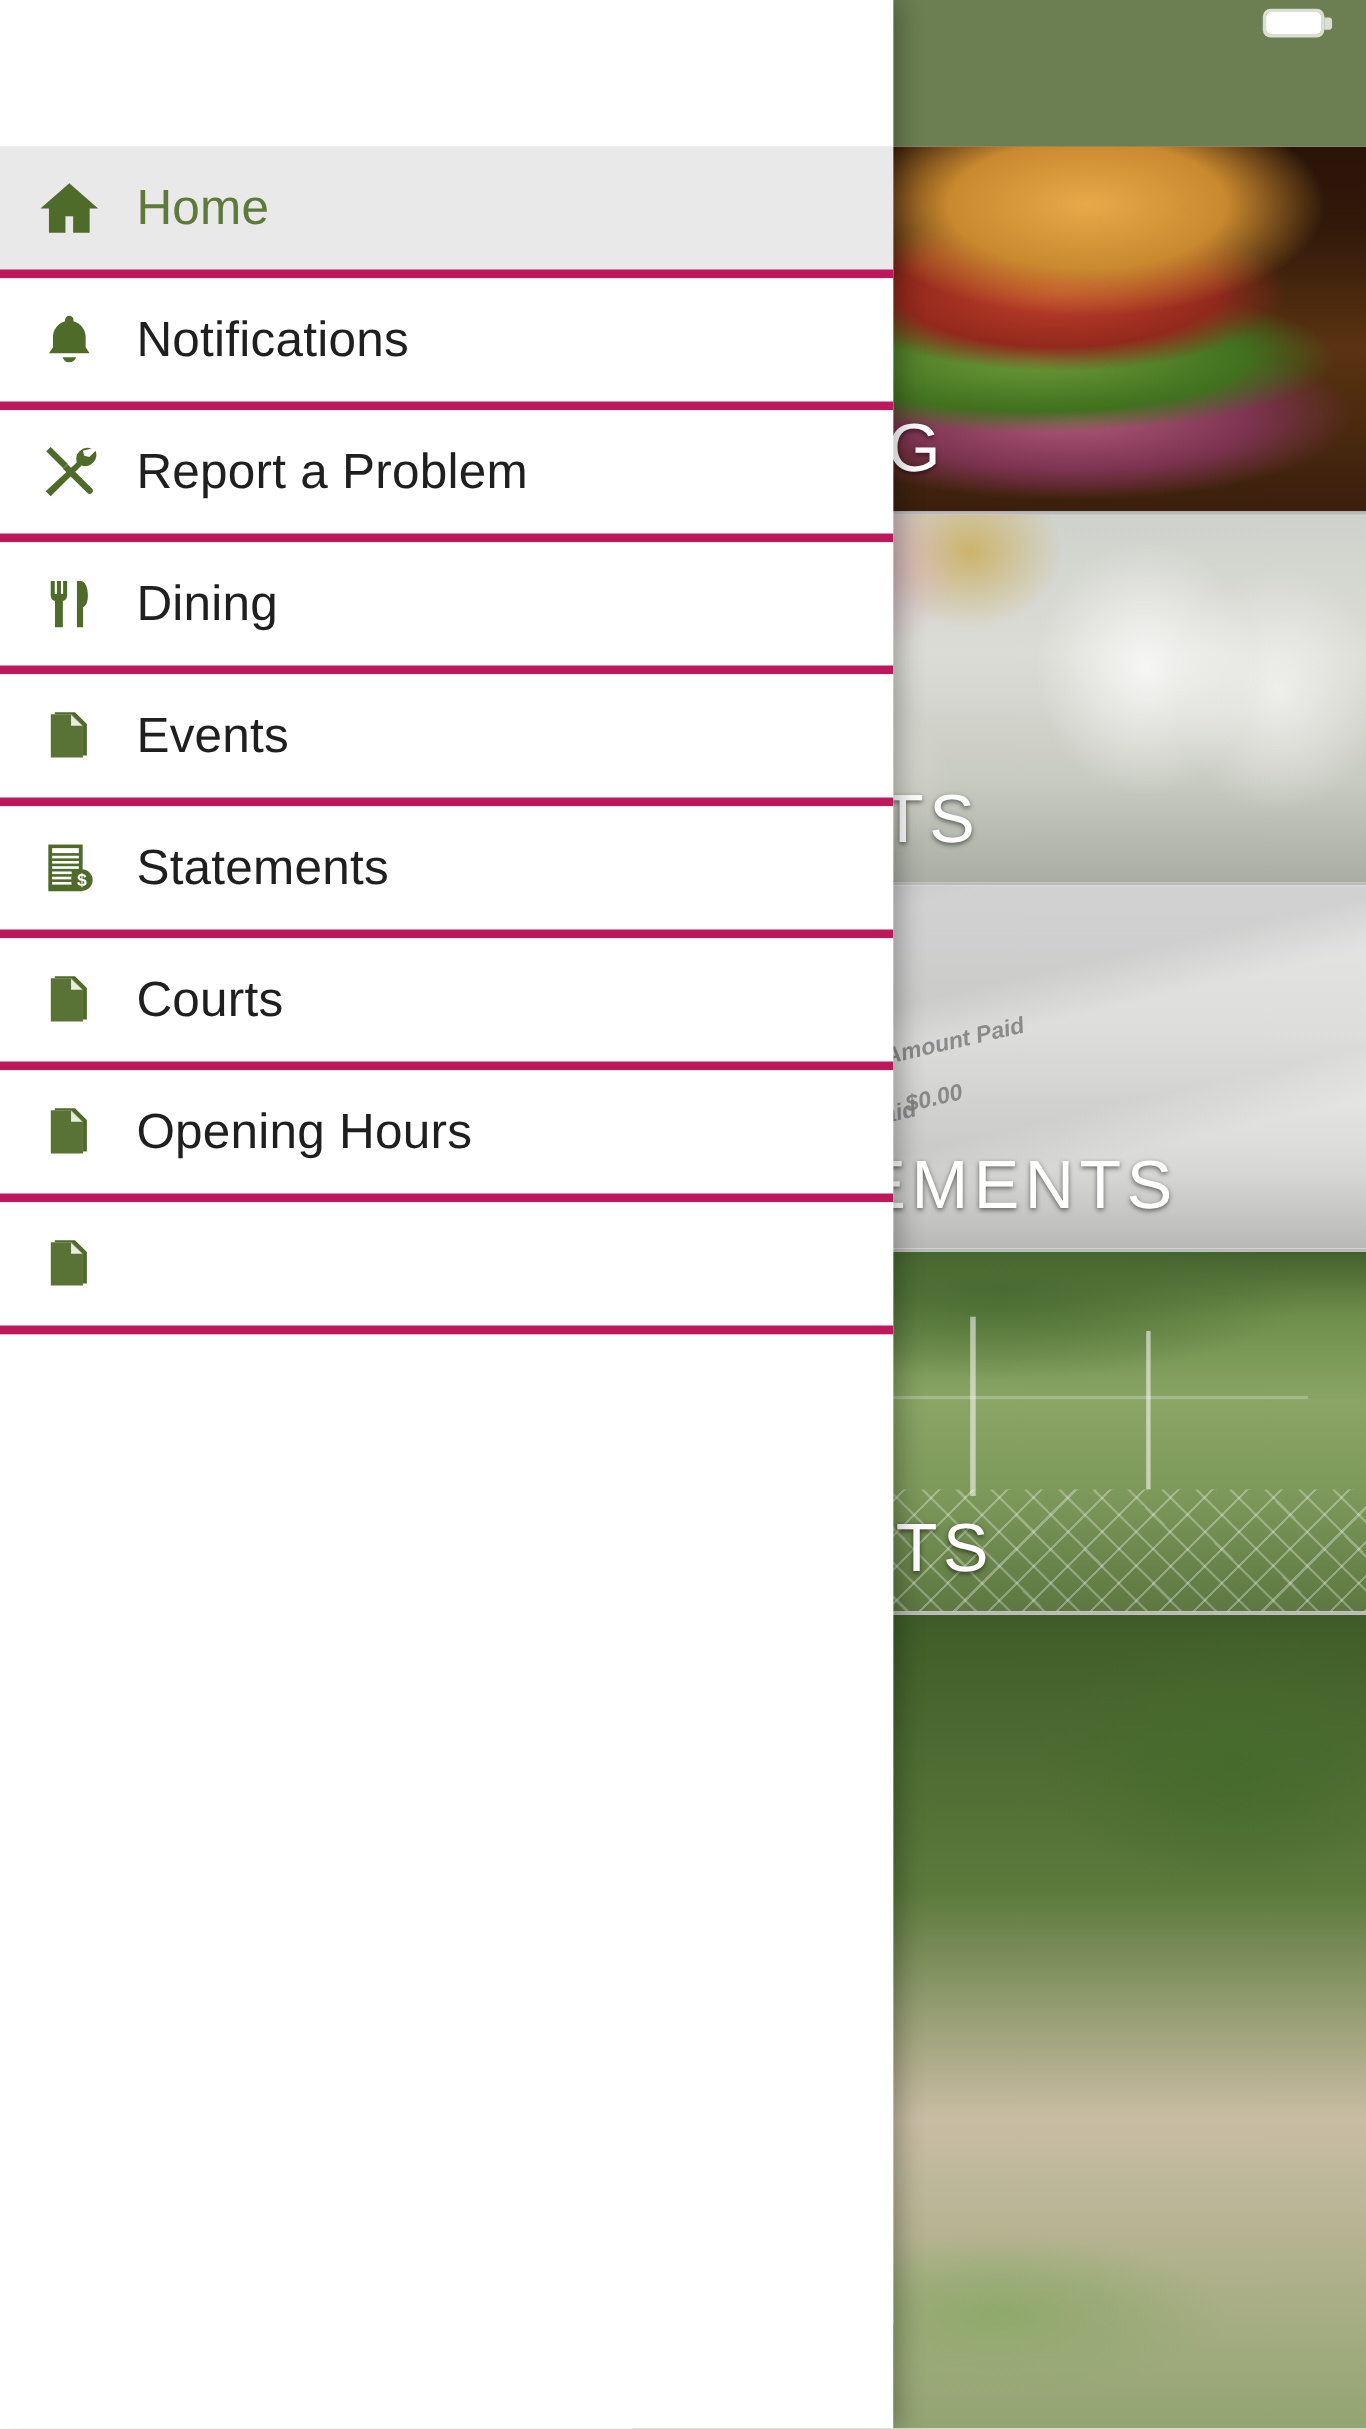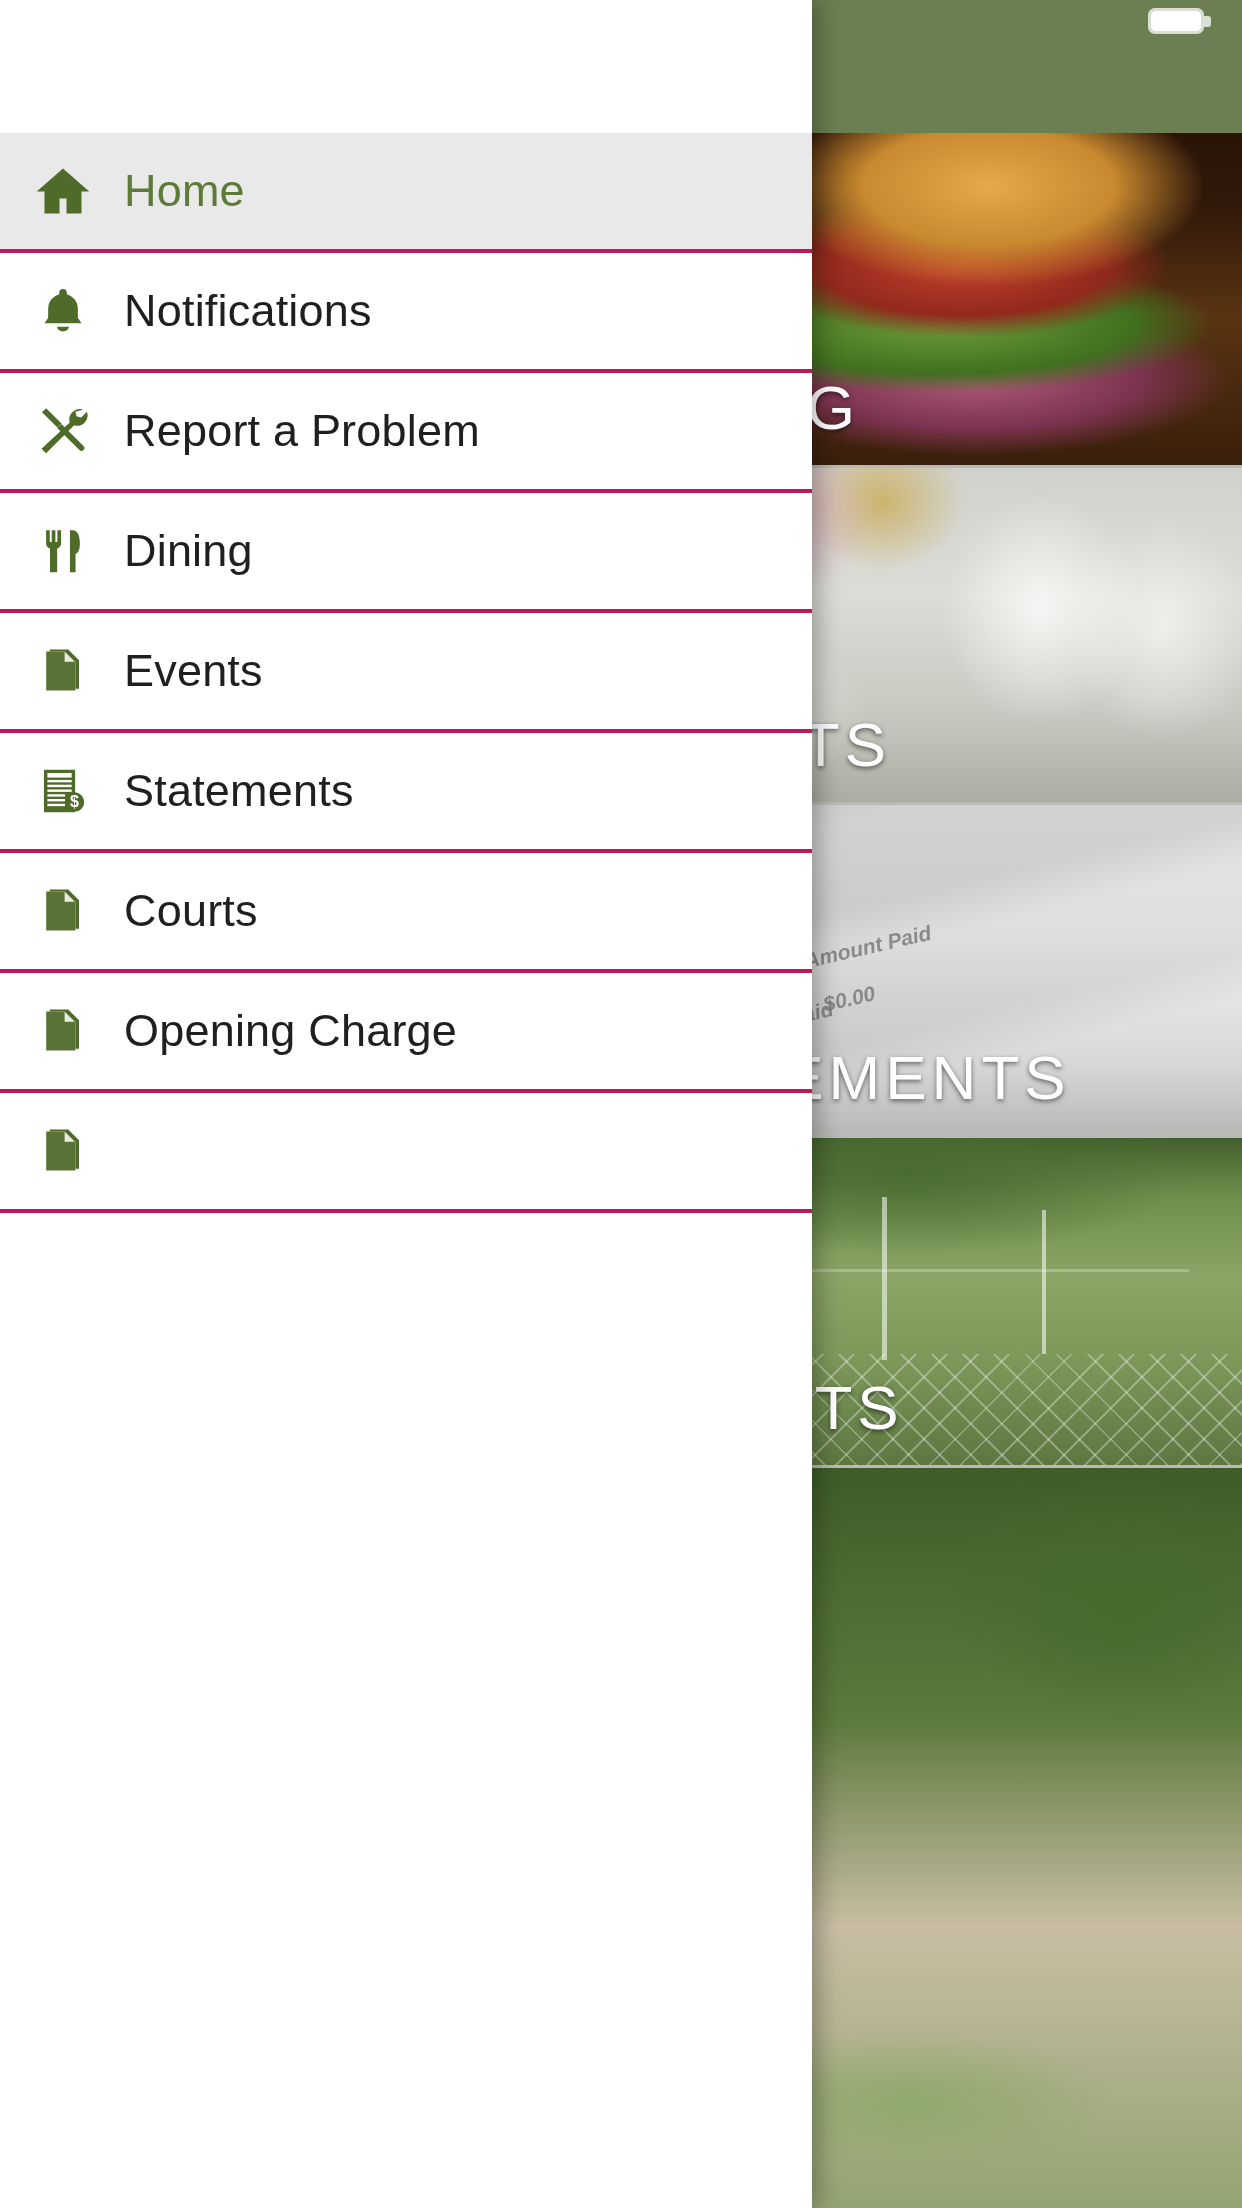--- a/index.html
+++ b/index.html
@@ -127,21 +127,21 @@
     background:#ffffff;
     box-shadow:6px 0 22px rgba(0,0,0,.30);
     z-index:20;
   }
   #drawer-spacer { height:133px; background:#ffffff; }
 
   .nav-item {
     position:relative; display:flex; align-items:center;
     height:120px; padding-left:30px;
     background:#ffffff;
-    border-bottom:4px solid #be185d;
+    border-bottom:8px solid #be185d;
     cursor:pointer;
   }
   .nav-item.active { background:#e9e9e9; }
   .nav-item .nav-icon {
     width:66px; min-width:66px; height:66px;
     display:flex; align-items:center; justify-content:center;
     margin-right:28px;
   }
   .nav-item .nav-label {
     font-size:45px; color:#1f1f1f; letter-spacing:.2px;
@@ -307,21 +307,21 @@
     <div class="nav-item">
       <span class="nav-icon">
         <svg width="48" height="58" viewBox="0 0 24 24">
           <g fill="#4f6b2a">
             <path d="M3.6 2.2h9.2l5.4 5.3v14.3H3.6z" opacity=".95"></path>
             <path d="M5.4 1.3h9.2l5.4 5.3v14.3h-1.8V7.5L12.8 2.2H5.4z"></path>
             <path fill="#e8eedf" d="M12.8 2.4v5h5.1z"></path>
           </g>
         </svg>
       </span>
-      <span class="nav-label">Opening Charge</span>
+      <span class="nav-label">Opening Hours</span>
     </div>
 
     <div class="nav-item">
       <span class="nav-icon">
         <svg width="48" height="58" viewBox="0 0 24 24">
           <g fill="#4f6b2a">
             <path d="M3.6 2.2h9.2l5.4 5.3v14.3H3.6z" opacity=".95"></path>
             <path d="M5.4 1.3h9.2l5.4 5.3v14.3h-1.8V7.5L12.8 2.2H5.4z"></path>
             <path fill="#e8eedf" d="M12.8 2.4v5h5.1z"></path>
           </g>

